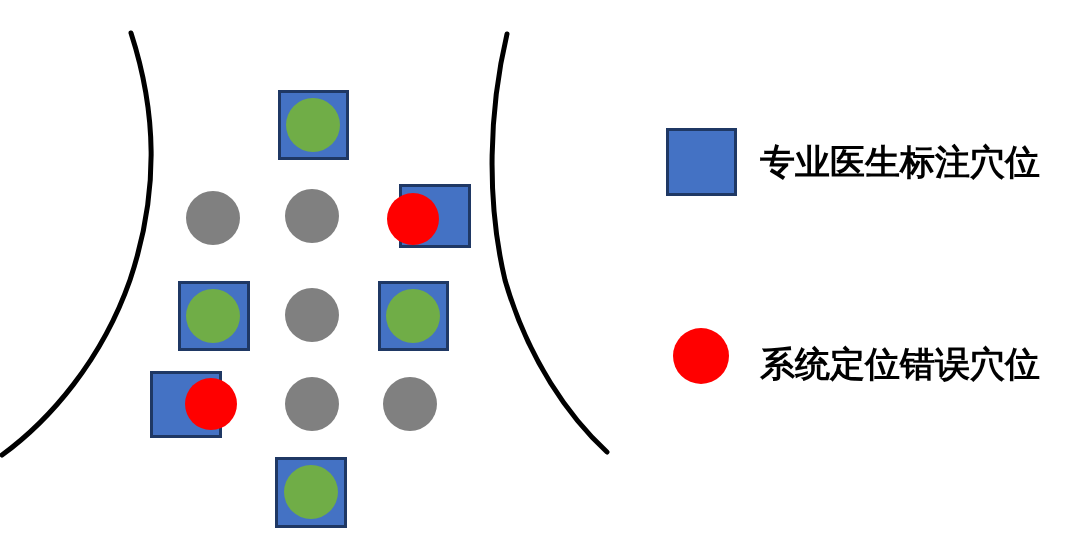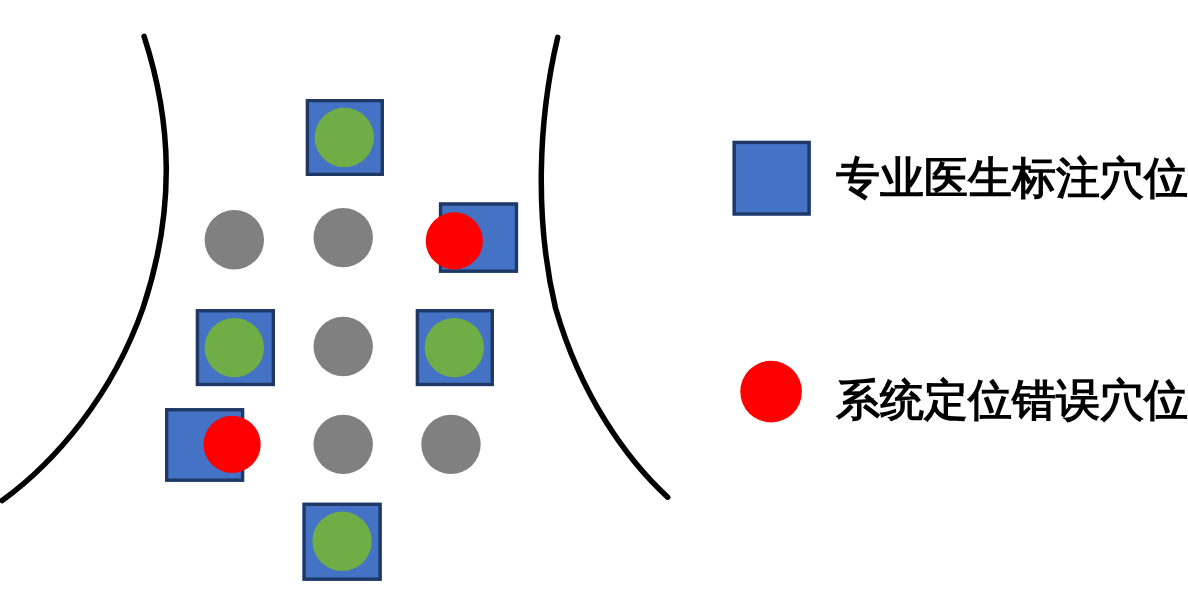--- a/index.html
+++ b/index.html
@@ -76,21 +76,21 @@
     background: #4472C4;
     border: 3px solid #1F3864;
   }
   .legend-circle {
     width: 56px;
     height: 56px;
     border-radius: 50%;
   }
   .legend-label {
     margin-left: 18px;
-    font-size: 40px;
+    font-size: 35px;
     font-weight: bold;
     color: #000000;
     letter-spacing: 0px;
     white-space: nowrap;
     line-height: 1;
     font-family: "DejaVu Sans", "Liberation Sans", sans-serif;
     text-align: center;
   }
 </style>
 </head>

